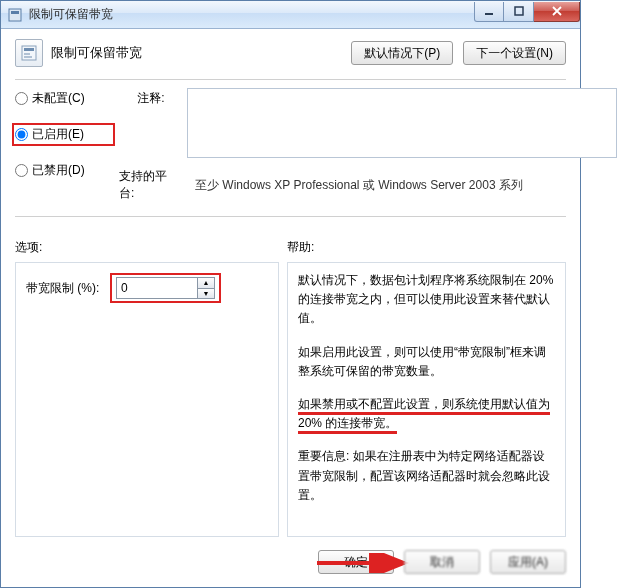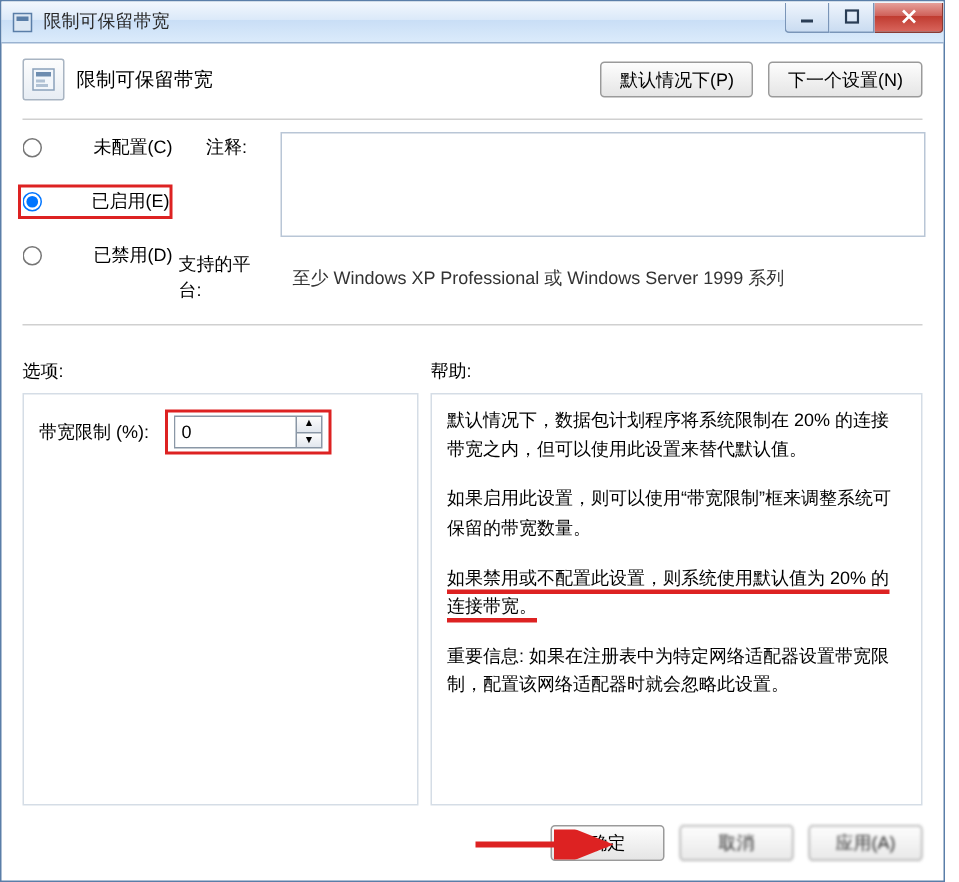--- a/index.html
+++ b/index.html
@@ -7,21 +7,21 @@
   body {
     font-family: "Microsoft YaHei", "Segoe UI", Tahoma, sans-serif;
     font-size: 12px;
     background: #fff;
     width: 639px;
     height: 588px;
     overflow: hidden;
     color: #000;
   }
   .window {
-    width: 630px;
+    width: 581px;
     height: 588px;
     border: 1px solid #5a7ea8;
     background: #fff;
     display: flex;
     flex-direction: column;
   }
   .titlebar {
     height: 28px;
     background: linear-gradient(to bottom, #f2f7fd 0%, #dbe9f9 45%, #c9def6 46%, #dbebfb 100%);
     border-bottom: 1px solid #9ab3d1;
@@ -96,21 +96,21 @@
 
   .config-grid {
     display: grid;
     grid-template-columns: 100px 64px 1fr;
     column-gap: 4px;
     row-gap: 10px;
     align-items: start;
     margin-bottom: 8px;
   }
   .radios { grid-column: 1; grid-row: 1 / span 3; display:flex; flex-direction:column; gap:16px; padding-top:2px;}
-  .radio-row { display:flex; align-items:center; gap:4px;justify-content:space-between; }
+  .radio-row { display:flex; align-items:center; gap:4px; }
   .radio-row input { margin:0; }
   .radio-row.framed {
     border: 2px solid #d22;
     padding: 1px 0 1px 1px;
     margin-left:-3px;
   }
   .lbl-col { grid-column: 2; text-align: center; padding-top:2px;}
   .comment-box {
     grid-column: 3; grid-row: 1 / span 2;
     border: 1px solid #b9c6d6;
@@ -260,21 +260,21 @@
           <input type="radio" name="cfg" style="">
           <span>已禁用(D)</span>
         </label>
       </div>
 
       <div class="lbl-col" style="grid-row:1">注释:</div>
       <div class="comment-box"></div>
 
       <div class="platform-row" style="grid-row:3">
         <div class="platform-lbl">支持的平台:</div>
-        <div class="platform-val">至少 Windows XP Professional 或 Windows Server 1999 系列</div>
+        <div class="platform-val">至少 Windows XP Professional 或 Windows Server 2003 系列</div>
       </div>
     </div>
 
     <hr class="hr">
 
     <div class="mid-labels">
       <div>选项:</div>
       <div>帮助:</div>
     </div>
 

